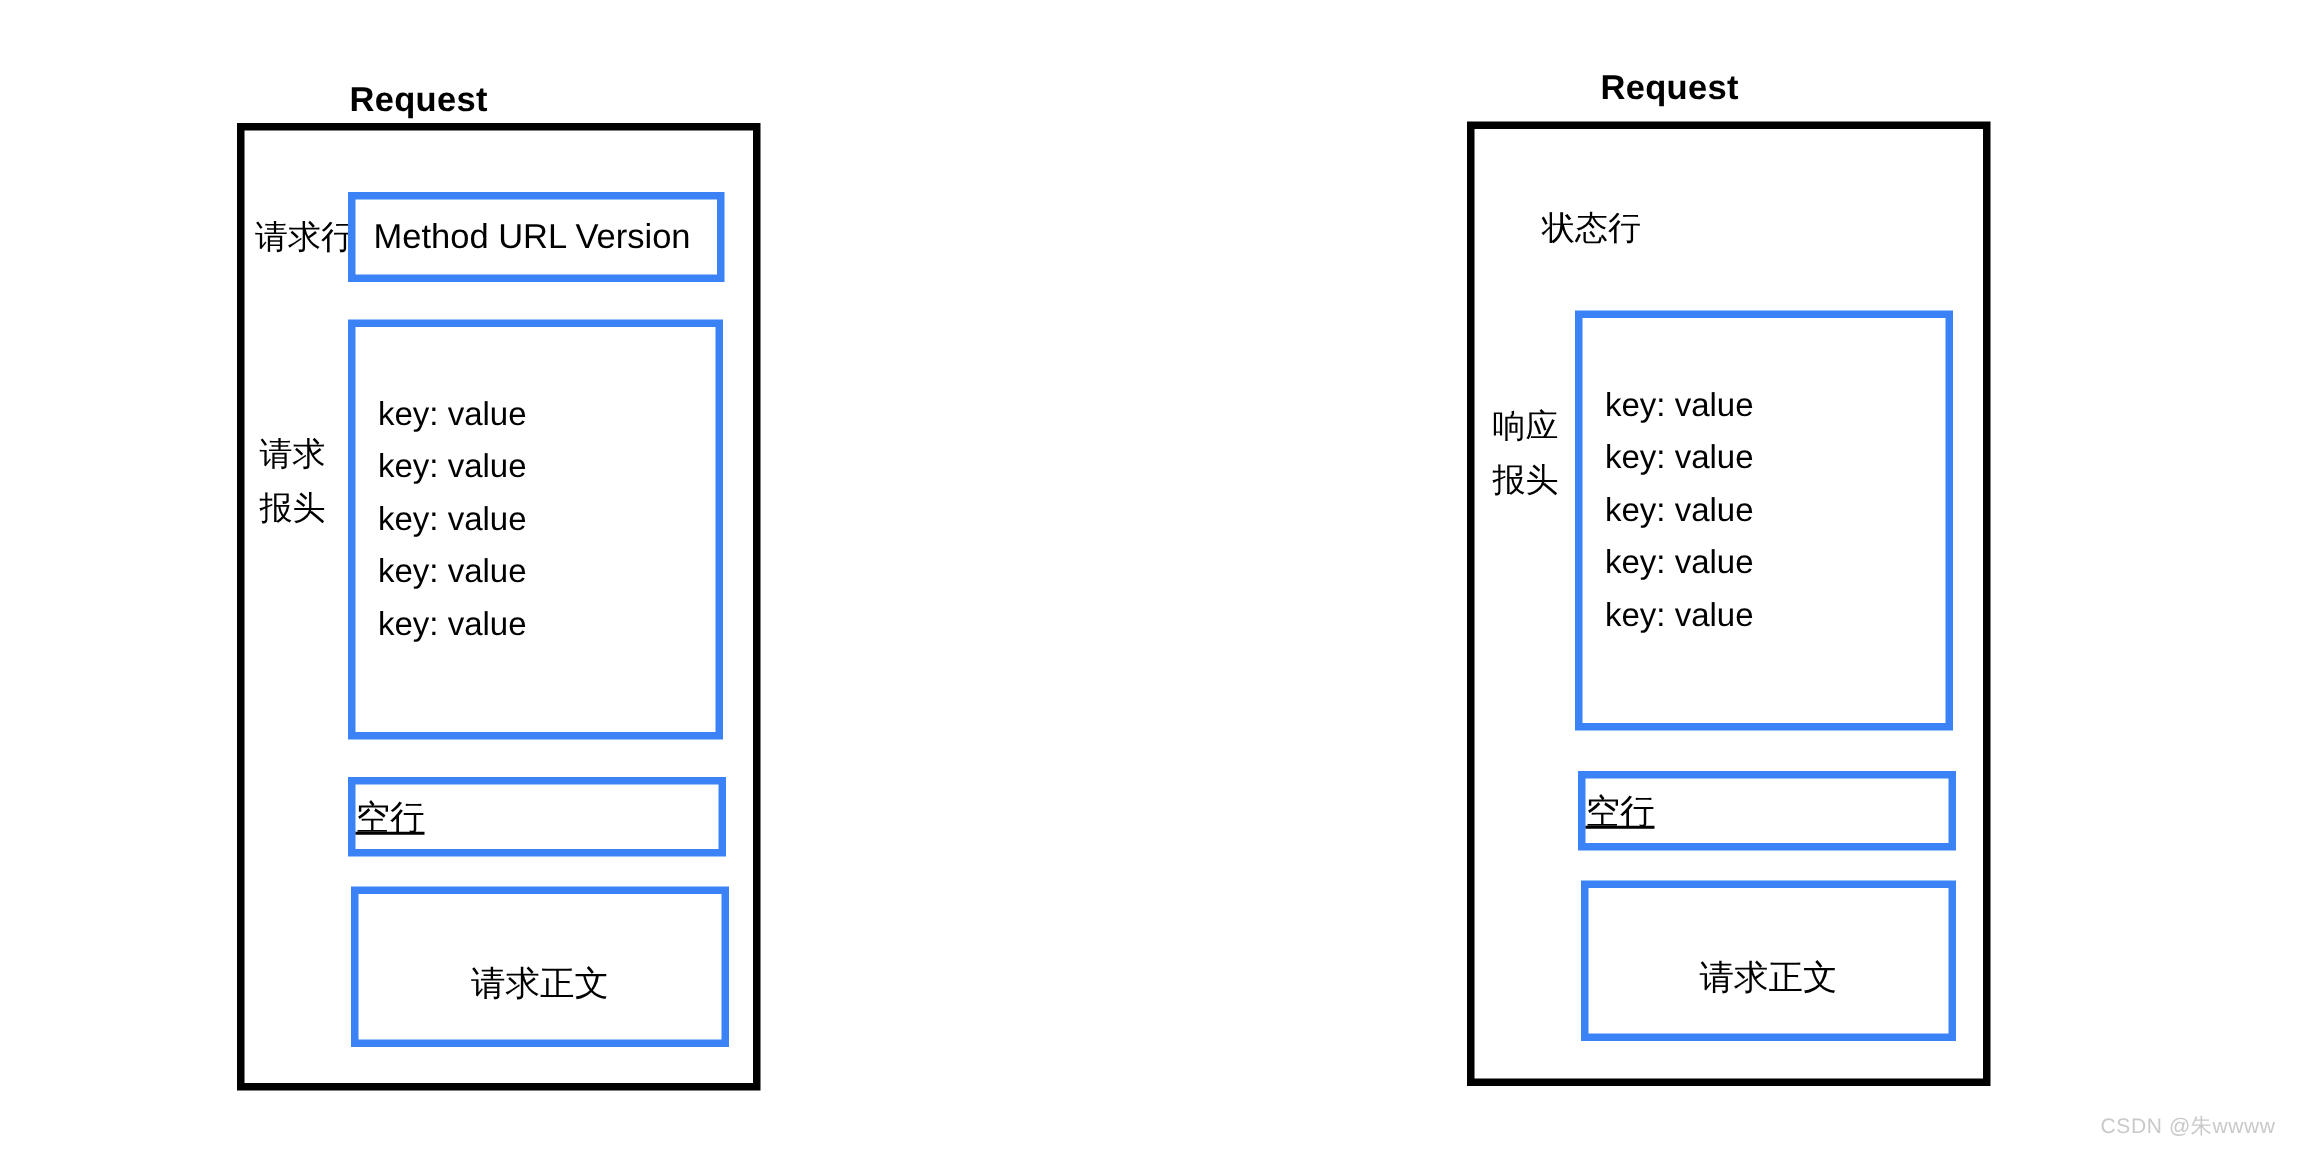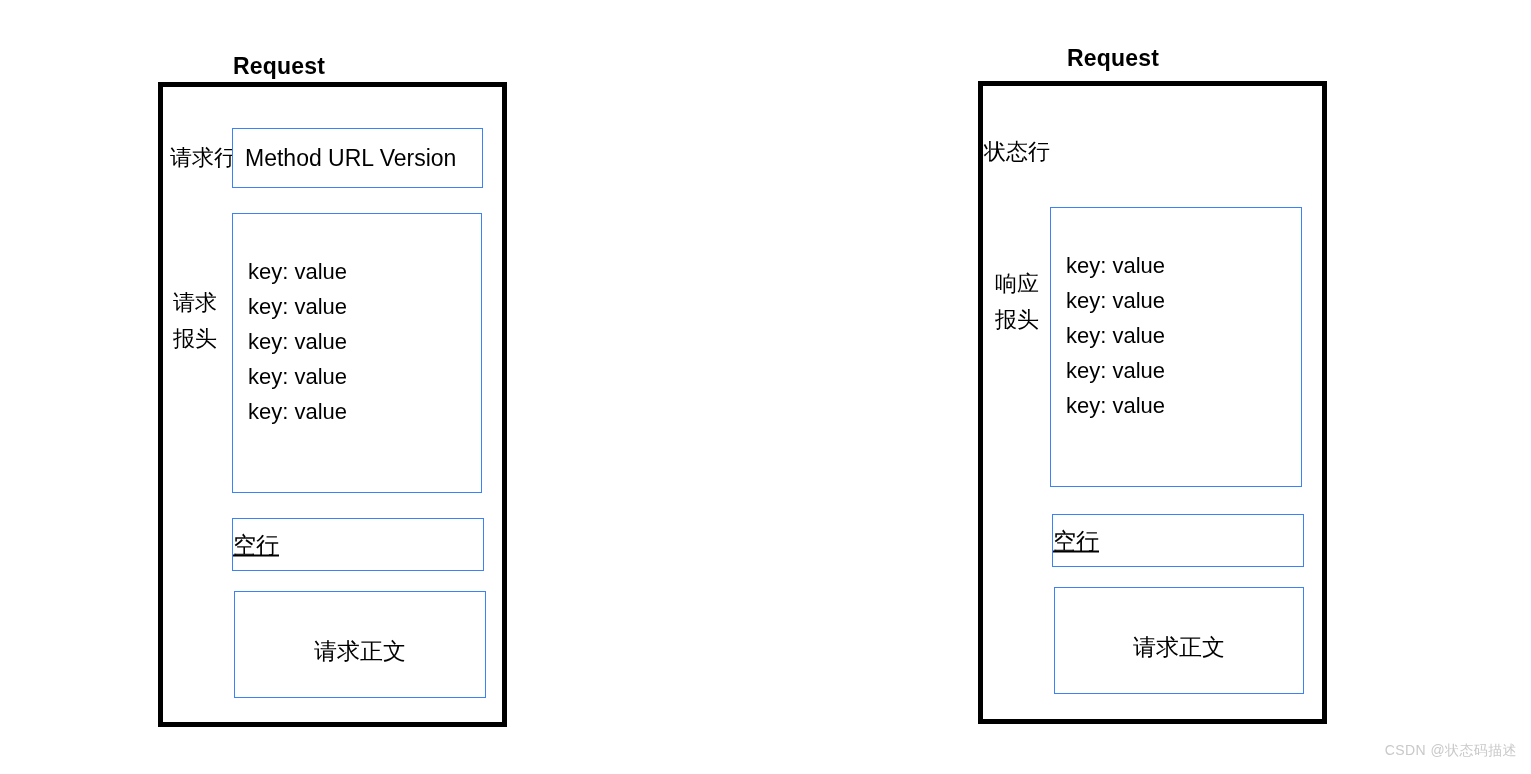--- a/index.html
+++ b/index.html
@@ -54,27 +54,27 @@
     white-space: nowrap;
     color: #000;
     text-align: center;
   }
   .row-label.stacked {
     line-height: 36px;
     text-align: left;
   }
   #label-request-line   { left: 170px;  top: 140px; }
   #label-request-header { left: 173px;  top: 285px; }
-  #label-status-line    { left: 984px;  top: 134px; }
+  #label-status-line    { left: 1028px;  top: 134px; }
   #label-response-header{ left: 995px;  top: 266px; }
 
   
   .box {
     position: absolute;
-    border: 1px solid #3b82f6;
+    border: 5px solid #3b82f6;
     box-sizing: border-box;
     background: #fff;
   }
 
   
   #box-request-line   { left: 232px; top: 128px; width: 251px; height: 60px; }
   #box-request-headers{ left: 232px; top: 213px; width: 250px; height: 280px; }
   #box-request-blank  { left: 232px; top: 518px; width: 252px; height: 53px; }
   #box-request-body   { left: 234px; top: 591px; width: 252px; height: 107px; }
 
@@ -204,15 +204,15 @@
   </div>
 
   <div class="box" id="box-response-blank">
     <span class="box-inline-text centered">空行</span>
   </div>
 
   <div class="box" id="box-response-body">
     <span class="body-text">请求正文</span>
   </div>
 
-  <div id="watermark">CSDN @状态码描述</div>
+  <div id="watermark">CSDN @朱wwww</div>
 
 </div>
 
 </body></html>

